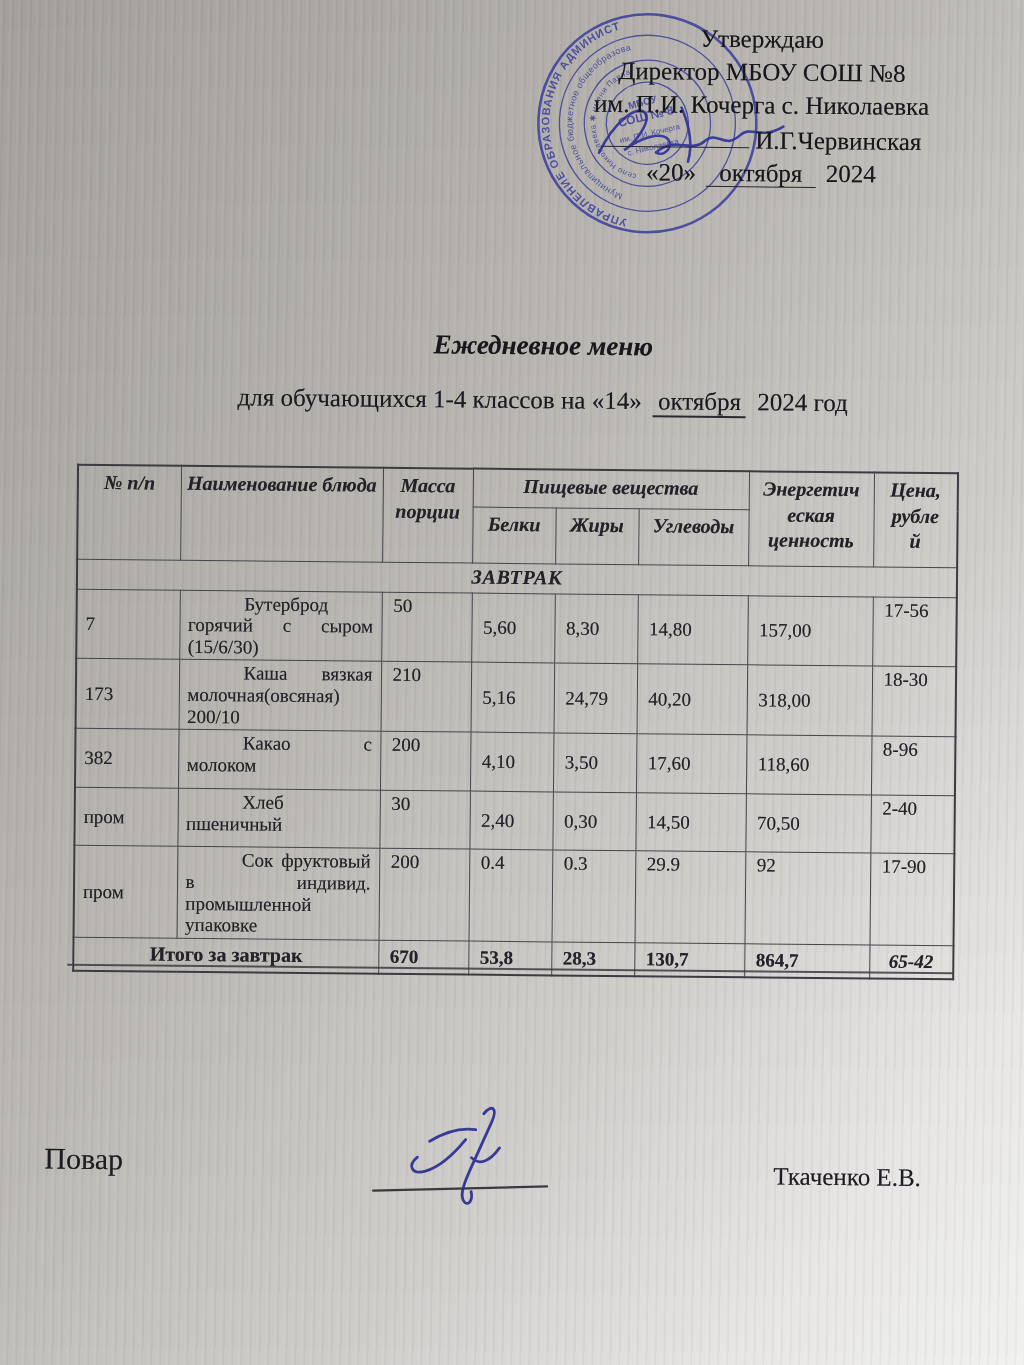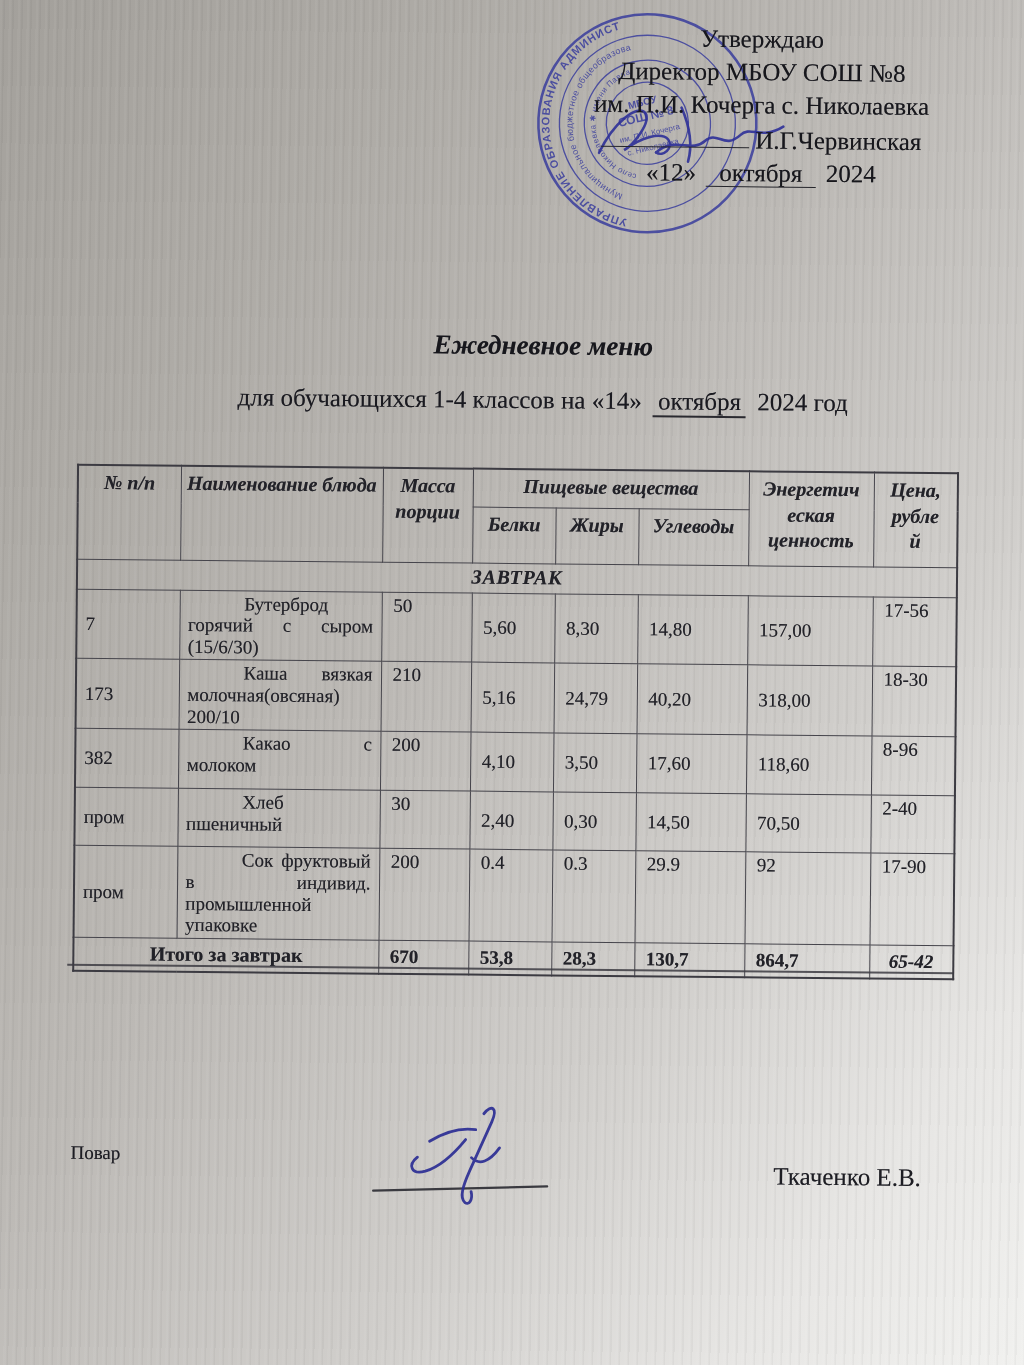--- a/index.html
+++ b/index.html
@@ -74,21 +74,21 @@
   td.c-val{vertical-align:middle;text-align:left;padding-left:11px;}
   td.vtop{vertical-align:top;}
   .tr-total td{font-weight:bold;}
   .tr-total td.t-label{text-align:center;font-size:20px;vertical-align:middle;}
   .tr-total td.t-price{font-style:italic;text-align:center;}
   .bottom-rule{
     position:absolute;left:70px;top:968px;width:886px;height:0;
     border-top:2px solid rgba(60,59,66,.85);
   }
   
-  .footer-left{position:absolute;left:75px;top:1146px;font-size:19px;color:#1d1d23;text-shadow:0 0 .5px rgba(30,30,40,.5);font-family:Liberation Serif, serif;}
+  .footer-left{position:absolute;left:49px;top:1146px;font-size:30px;color:#1d1d23;text-shadow:0 0 .5px rgba(30,30,40,.5);font-family:Liberation Serif, serif;}
   .footer-right{position:absolute;left:778px;top:1160px;font-size:25px;color:#1d1d23;text-shadow:0 0 .5px rgba(30,30,40,.5);}
 </style>
 </head>
 <body>
 
 <div class="photo">
   <div class="sheet">
 
     <svg class="stamp" viewBox="0 0 236 236">
       <defs>
@@ -131,21 +131,21 @@
 
     <div class="approval">
       <div>Утверждаю</div>
       <div>Директор МБОУ СОШ №8</div>
       <div>им. П.И. Кочерга с. Николаевка</div>
       <div>
         <span class="sig-underline"></span>
         <span>И.Г.Червинская</span>
       </div>
       <div>
-        <span>«12»</span>
+        <span>«20»</span>
         <span class="u-month">октября</span>
         <span>2024</span>
       </div>
     </div>
 
     <div class="title">Ежедневное меню</div>
     <div class="subtitle">
       <span>для обучающихся 1-4 классов на «14»</span>
       <span class="u-month2">октября</span>
       <span>2024 год</span>

